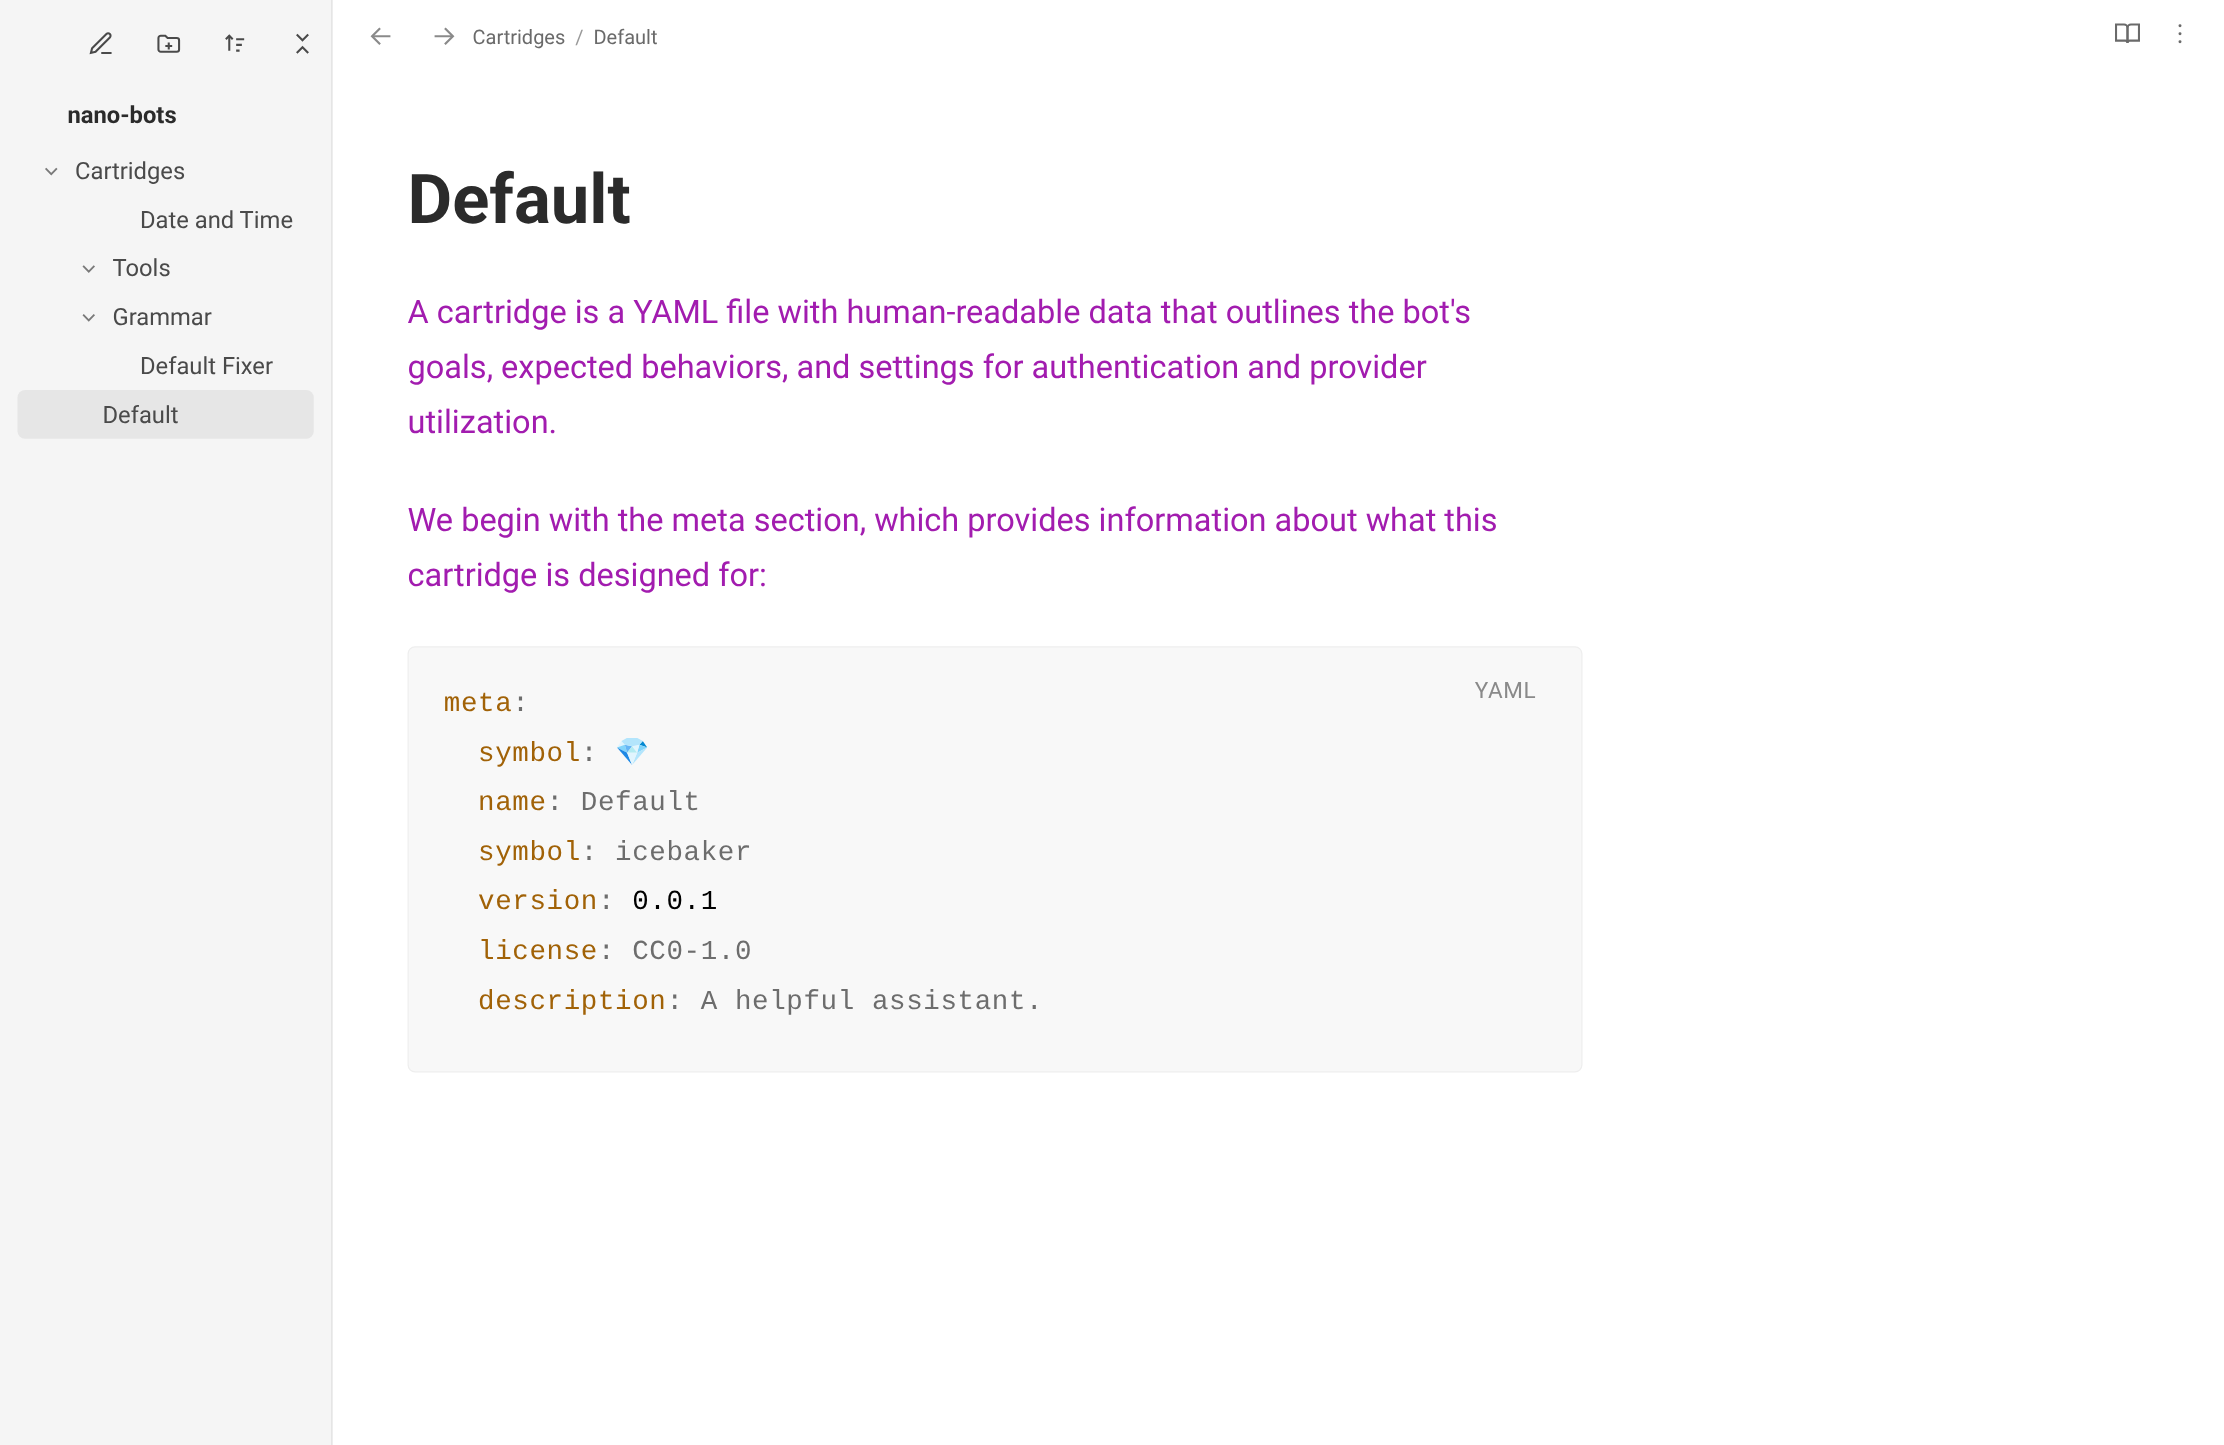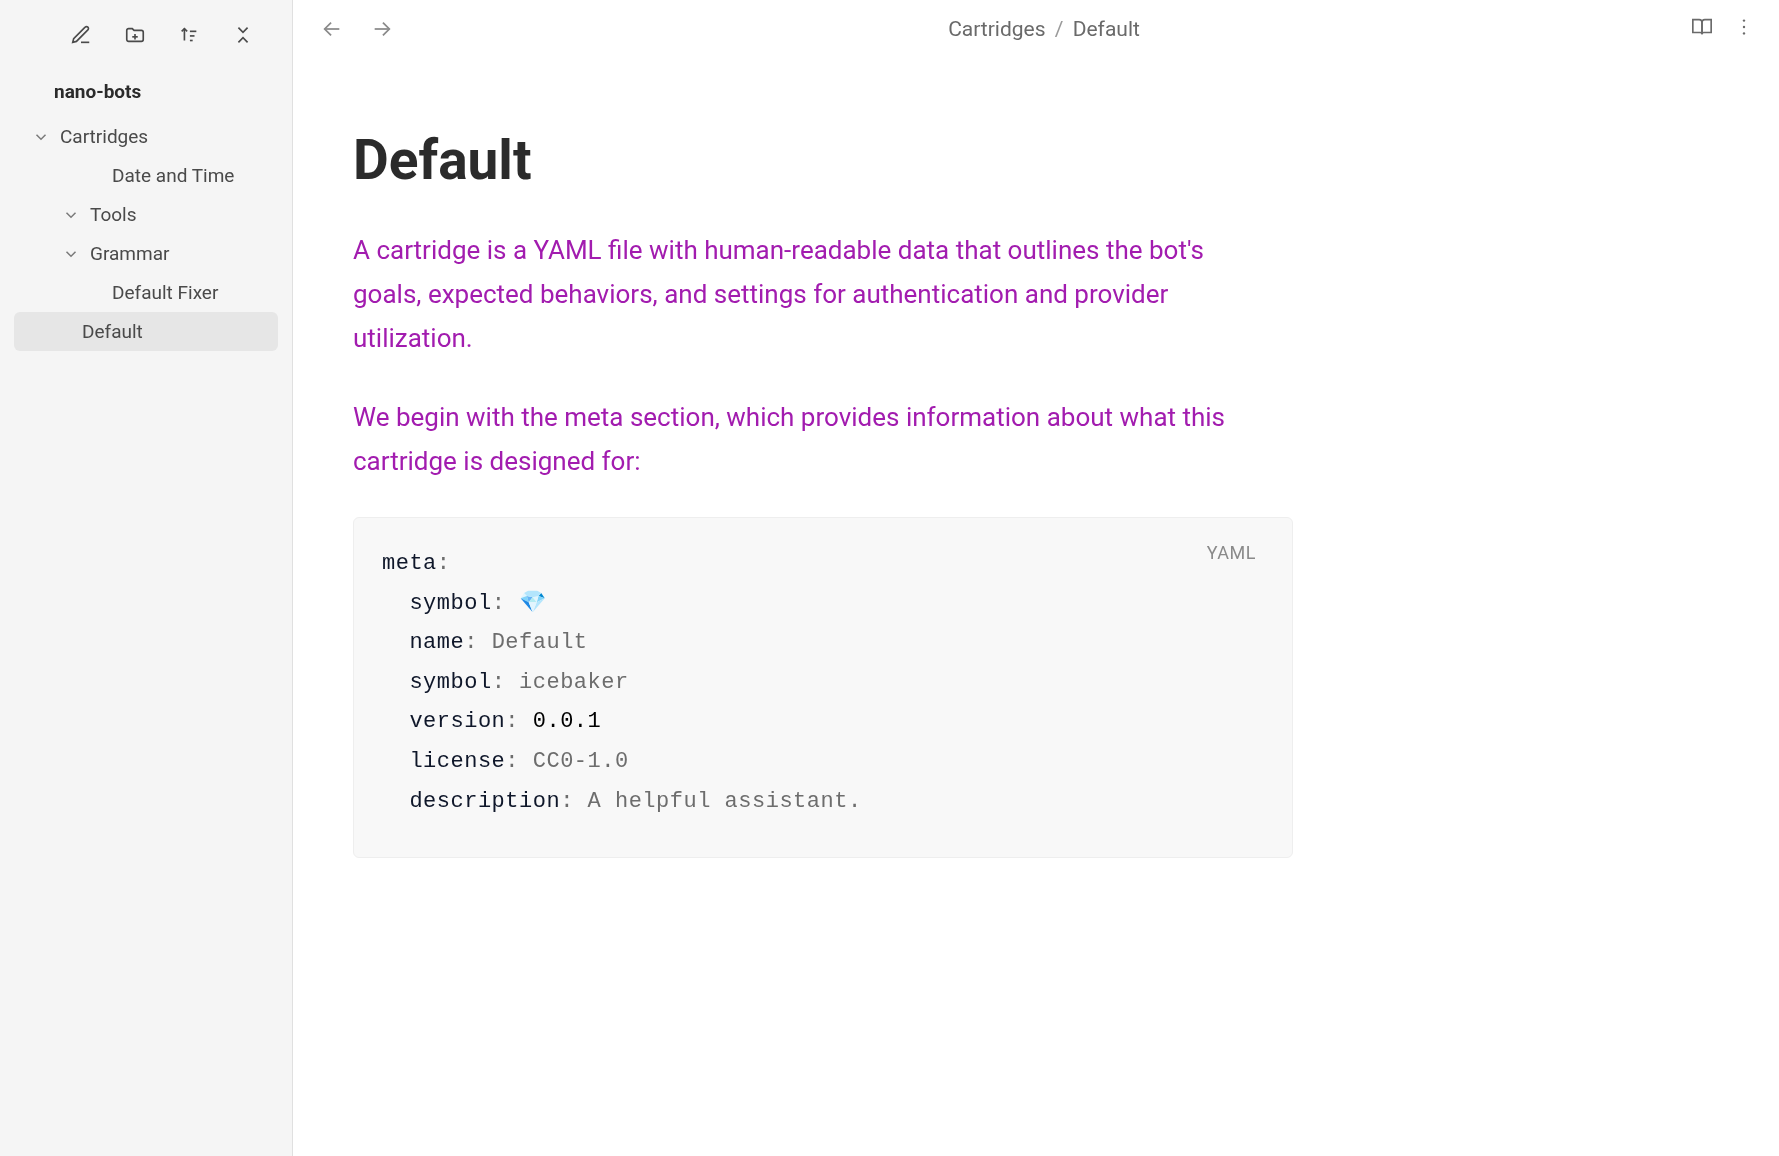--- a/index.html
+++ b/index.html
@@ -12,21 +12,21 @@
       font-family: -apple-system, BlinkMacSystemFont, "Segoe UI", Roboto, Helvetica, Arial, sans-serif;
       background: #ffffff;
       color: #2b2b2b;
       display: flex;
       height: 100vh;
       overflow: hidden;
     }
     
     
     .sidebar {
-      width: 293px;
+      width: 266px;
       background: #f5f5f5;
       border-right: 1px solid #e0e0e0;
       display: flex;
       flex-direction: column;
       padding-top: 12px;
     }
     
     .sidebar-toolbar {
       display: flex;
       gap: 28px;
@@ -122,22 +122,21 @@
       height: 22px;
       stroke: currentColor;
       stroke-width: 1.9;
       fill: none;
     }
     
     .nav-btn + .nav-btn { margin-left: 12px; }
     
     .breadcrumb {
       flex: 1;
-      text-align: center;
-      font-size: 21px;
+      font-size: 16px;
       color: #6a6a6a;
     }
     
     .breadcrumb .sep {
       margin: 0 4px;
       color: #9a9a9a;
     }
     
     .header-right {
       display: flex;
@@ -195,21 +194,21 @@
     
     .code-content {
       font-family: "SF Mono", Consolas, "Liberation Mono", Menlo, Courier, monospace;
       font-size: 22px;
       line-height: 1.8;
       letter-spacing: 0.5px;
       white-space: pre;
       color: #555555;
     }
     
-    .code-key   { color: #0f172a; }
+    .code-key   { color: #a16207; }
     .code-colon { color: #6d6d6d; }
     .code-value { color: #6d6d6d; }
     .code-num   { color: #000000; }
   </style>
 </head>
 <body>
 
 <aside class="sidebar">
   <div class="sidebar-toolbar">
     <span class="icon-btn">

